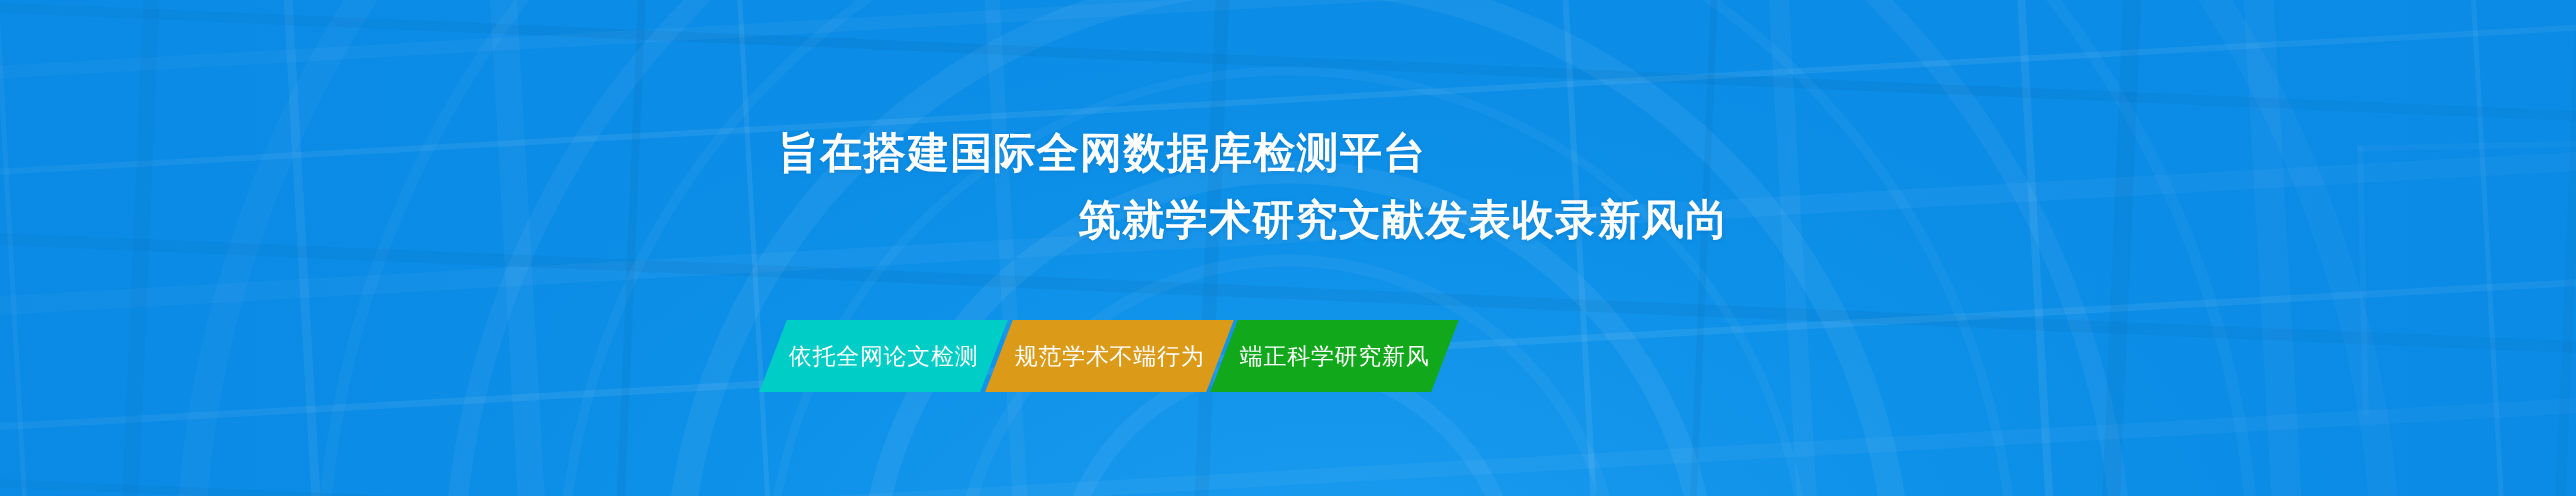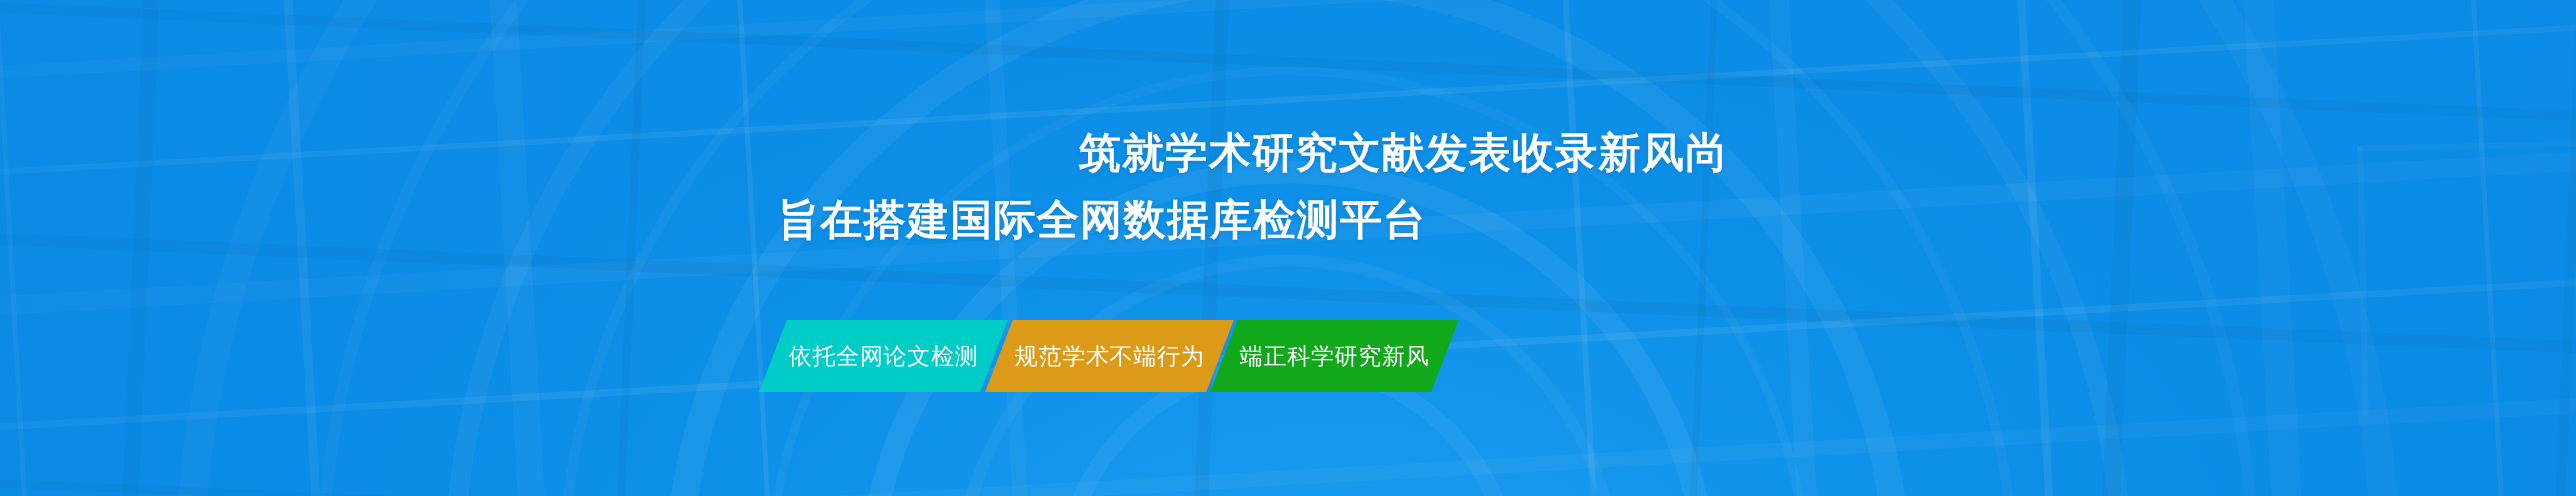--- a/index.html
+++ b/index.html
@@ -193,22 +193,22 @@
     <div class="gline soft" style="left:76%;top:40%;width:12%;height:5.4px"></div>
     <div class="gline soft" style="left:76%;top:40%;width:5.4px;height:34%"></div>
   </div>
 
   <div class="bg-fade-left"></div>
   <div class="bg-fade-right"></div>
 
   <div class="content">
 
     <div class="headline">
+      <div class="headline-line l1" style="color: rgb(255, 255, 255);">旨在搭建国际全网数据库检测平台</div>
       <div class="headline-line l2" style="color: rgb(255, 255, 255);">筑就学术研究文献发表收录新风尚</div>
-      <div class="headline-line l1" style="color: rgb(255, 255, 255);">旨在搭建国际全网数据库检测平台</div>
     </div>
 
     <div class="tag-strip">
 
       <div class="tag t1" style="background-color: rgb(0, 205, 198);">
         <span class="tag-label" style="color: rgb(255, 255, 255);">依托全网论文检测</span>
       </div>
 
       <div class="tag t2" style="background-color: rgb(220, 154, 25);">
         <span class="tag-label" style="color: rgb(255, 255, 255);">规范学术不端行为</span>

